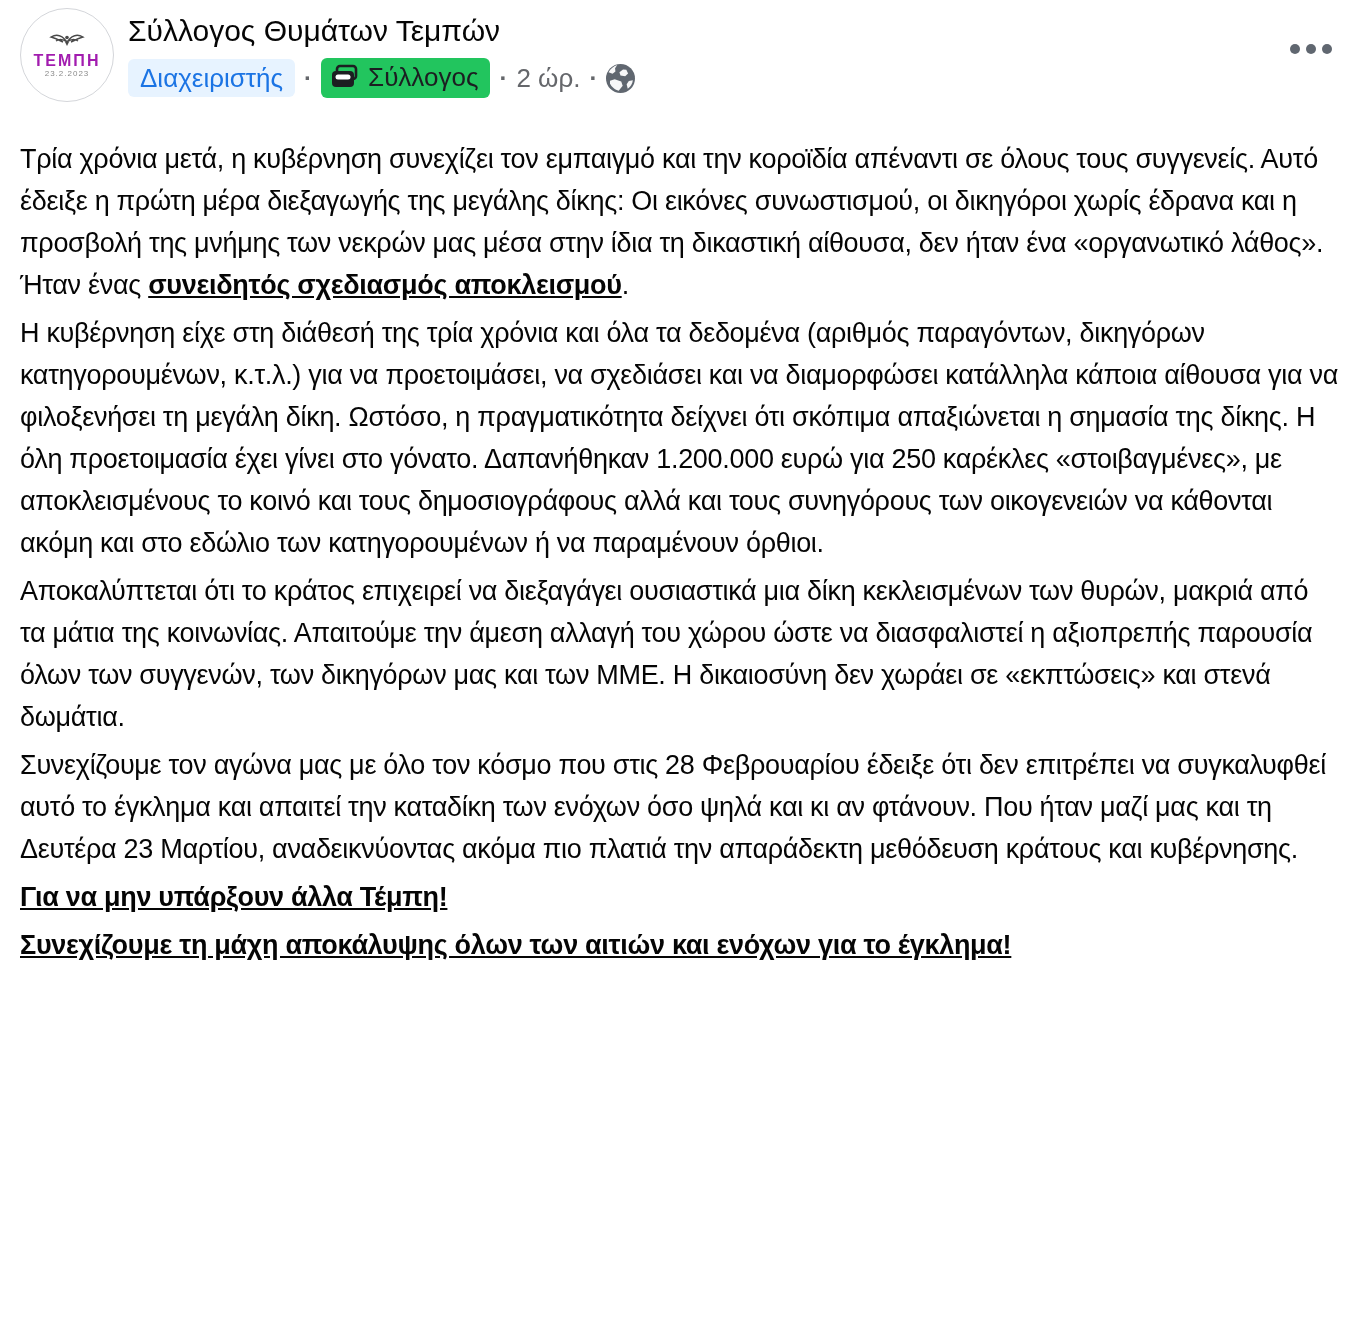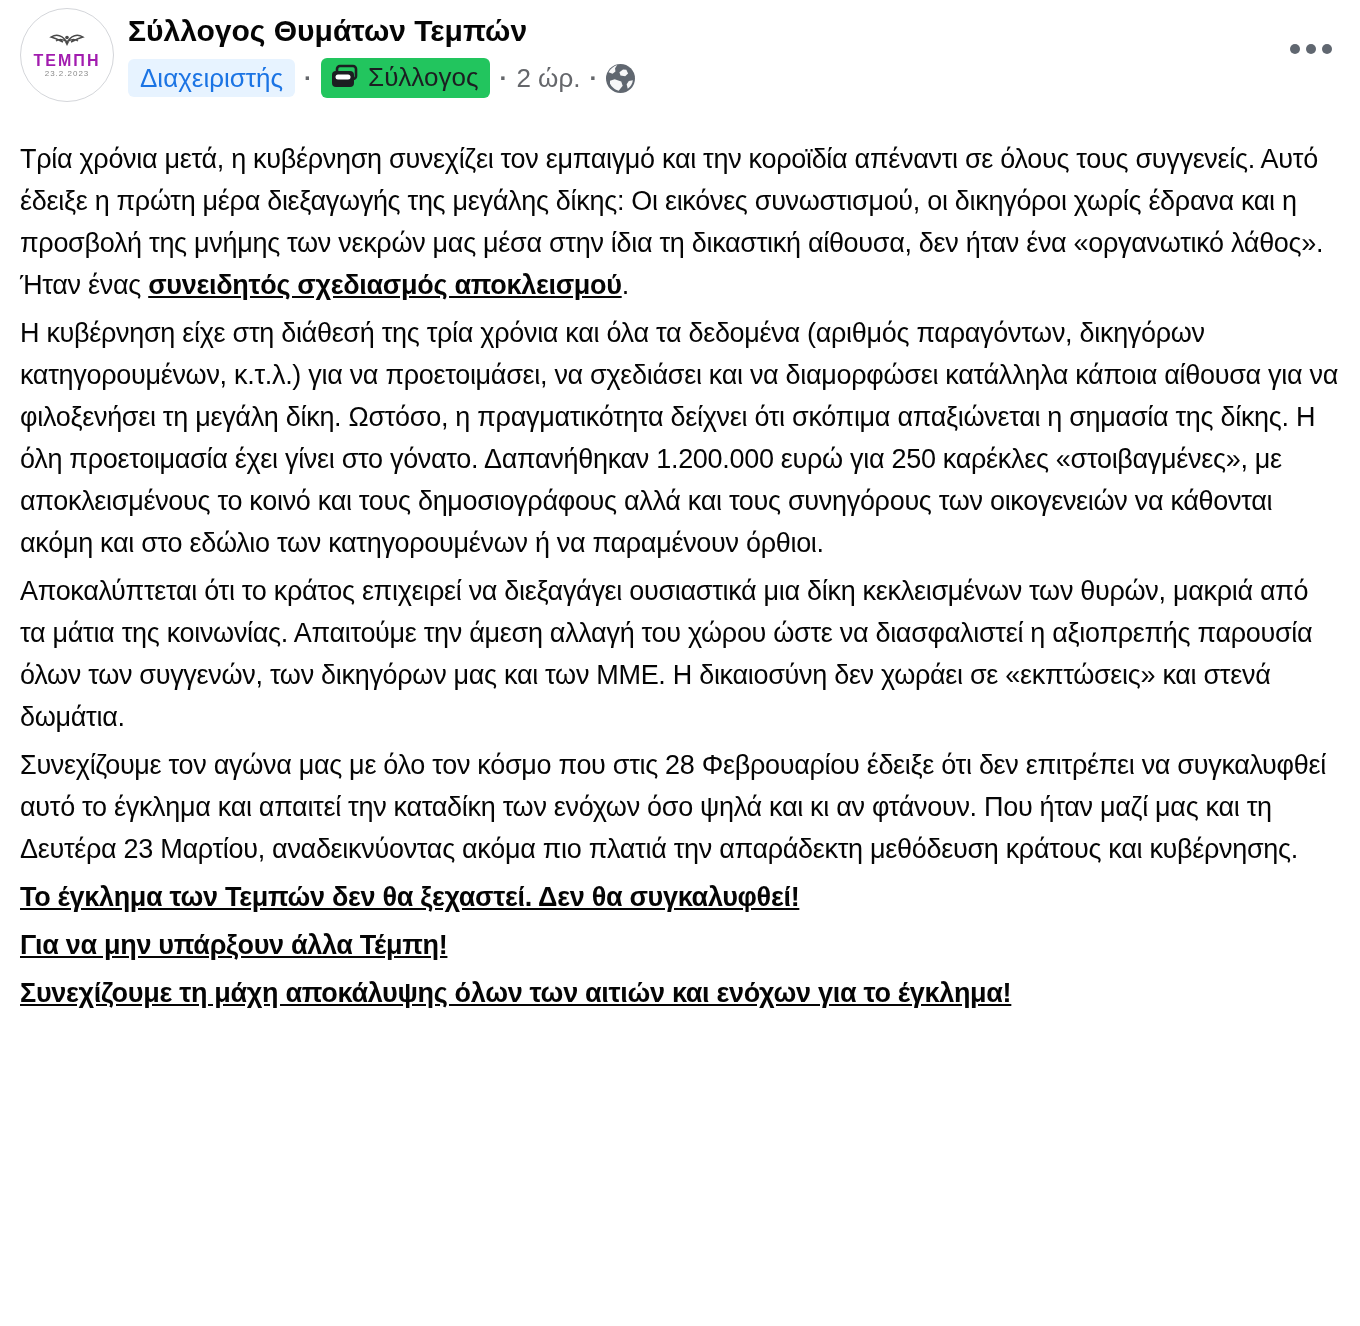--- a/index.html
+++ b/index.html
@@ -50,21 +50,21 @@
     color: #8a8a8a;
     letter-spacing: 1px;
     line-height: 10px;
   }
   .header-info {
     margin-left: 14px;
     padding-top: 4px;
   }
   .page-name {
     font-size: 30px;
-    font-weight: bold;
+    font-weight: normal;
     color: #050505;
     line-height: 38px;
     cursor: pointer;
   }
   .meta-row {
     display: flex;
     align-items: center;
     margin-top: 8px;
     gap: 9px;
     font-size: 26px;
@@ -174,18 +174,17 @@
       <span class="dot9"></span>
       <span class="dot9"></span>
     </button>
   </div>
 
   <div class="post-body">
     <p class="para"><span>Τρία χρόνια μετά, η κυβέρνηση συνεχίζει τον εμπαιγμό και την κοροϊδία απέναντι σε όλους τους συγγενείς. Αυτό έδειξε η πρώτη μέρα διεξαγωγής της μεγάλης δίκης: Οι εικόνες συνωστισμού, οι δικηγόροι χωρίς έδρανα και η προσβολή της μνήμης των νεκρών μας μέσα στην ίδια τη δικαστική αίθουσα, δεν ήταν ένα «οργανωτικό λάθος». Ήταν ένας </span><span class="bold-inline">συνειδητός σχεδιασμός αποκλεισμού</span><span>.</span></p>
     <p class="para">Η κυβέρνηση είχε στη διάθεσή της τρία χρόνια και όλα τα δεδομένα (αριθμός παραγόντων, δικηγόρων κατηγορουμένων, κ.τ.λ.) για να προετοιμάσει, να σχεδιάσει και να διαμορφώσει κατάλληλα κάποια αίθουσα για να φιλοξενήσει τη μεγάλη δίκη. Ωστόσο, η πραγματικότητα δείχνει ότι σκόπιμα απαξιώνεται η σημασία της δίκης. Η όλη προετοιμασία έχει γίνει στο γόνατο. Δαπανήθηκαν 1.200.000 ευρώ για 250 καρέκλες «στοιβαγμένες», με αποκλεισμένους το κοινό και τους δημοσιογράφους αλλά και τους συνηγόρους των οικογενειών να κάθονται ακόμη και στο εδώλιο των κατηγορουμένων ή να παραμένουν όρθιοι.</p>
     <p class="para">Αποκαλύπτεται ότι το κράτος επιχειρεί να διεξαγάγει ουσιαστικά μια δίκη κεκλεισμένων των θυρών, μακριά από τα μάτια της κοινωνίας. Απαιτούμε την άμεση αλλαγή του χώρου ώστε να διασφαλιστεί η αξιοπρεπής παρουσία όλων των συγγενών, των δικηγόρων μας και των ΜΜΕ. Η δικαιοσύνη δεν χωράει σε «εκπτώσεις» και στενά δωμάτια.</p>
     <p class="para">Συνεχίζουμε τον αγώνα μας με όλο τον κόσμο που στις 28 Φεβρουαρίου έδειξε ότι δεν επιτρέπει να συγκαλυφθεί αυτό το έγκλημα και απαιτεί την καταδίκη των ενόχων όσο ψηλά και κι αν φτάνουν. Που ήταν μαζί μας και τη Δευτέρα 23 Μαρτίου, αναδεικνύοντας ακόμα πιο πλατιά την απαράδεκτη μεθόδευση κράτους και κυβέρνησης.</p>
-    <p class="para bold">Το έγκλημα των Τεμπών δεν θα ξεχαστεί. Δεν θα συγκαλυφθεί!</p>
     <p class="para bold">Για να μην υπάρξουν άλλα Τέμπη!</p>
     <p class="para bold">Συνεχίζουμε τη μάχη αποκάλυψης όλων των αιτιών και ενόχων για το έγκλημα!</p>
   </div>
 
 </div>
 
 </body></html>

